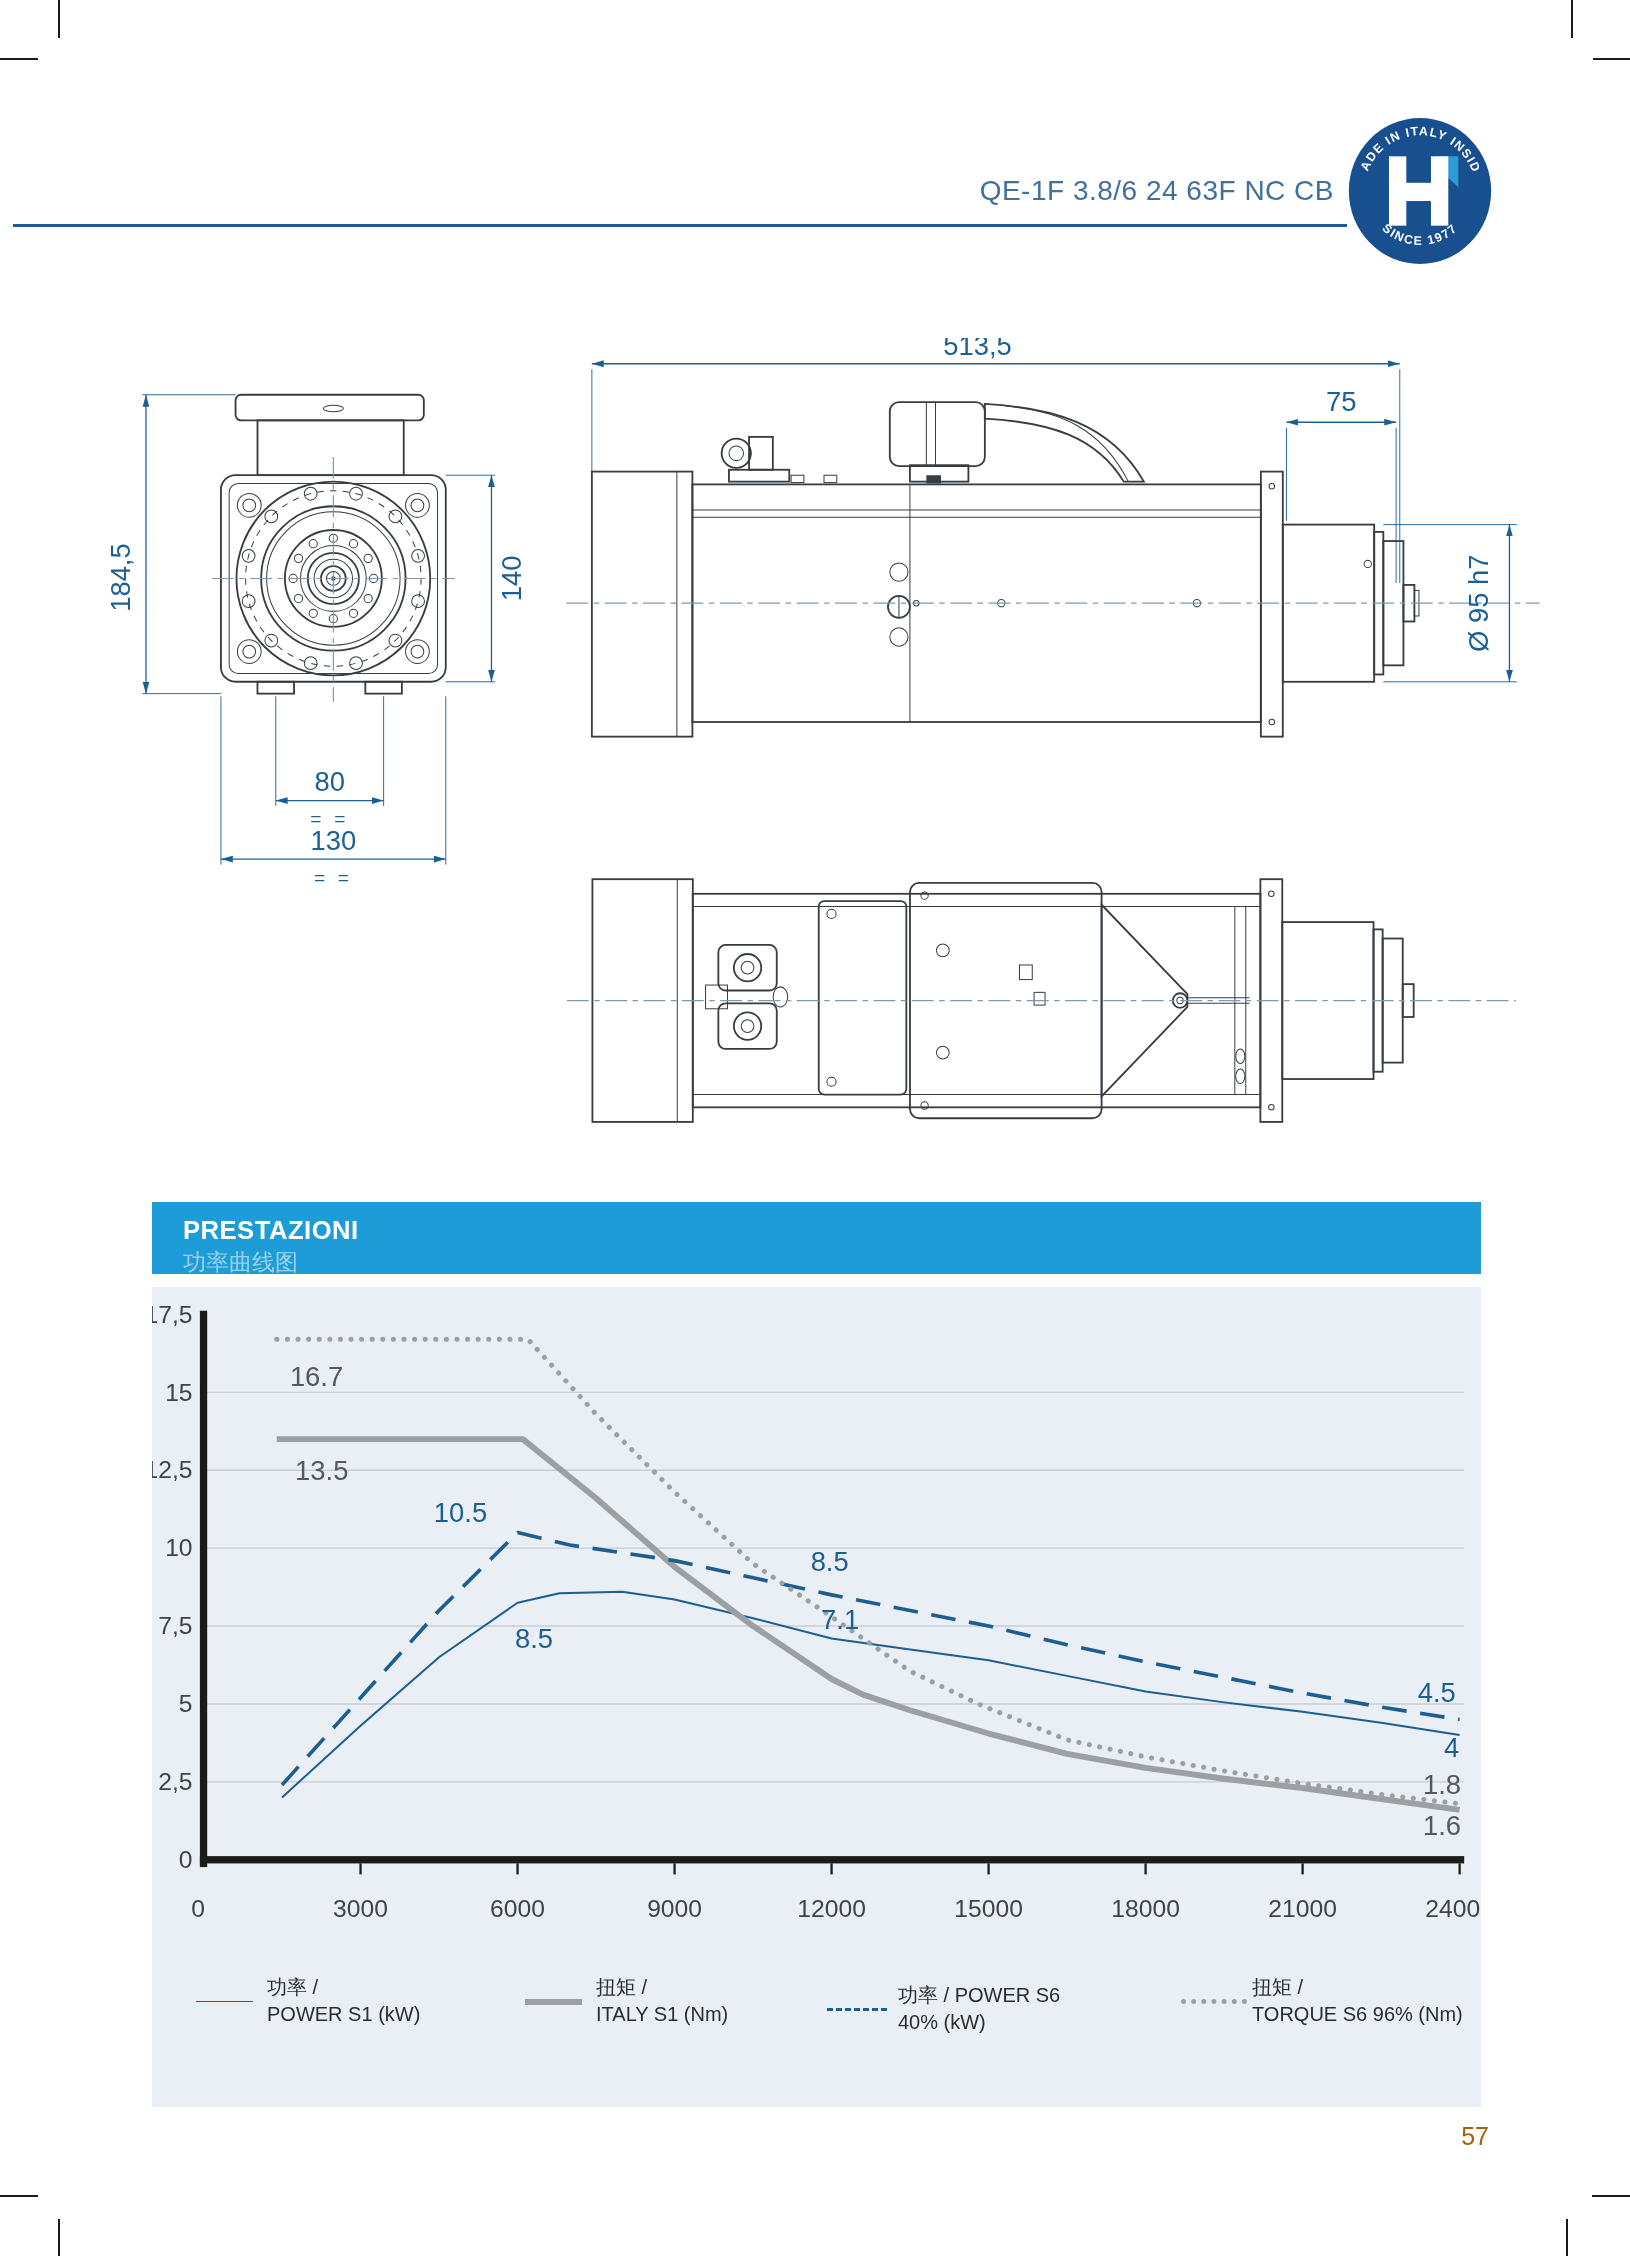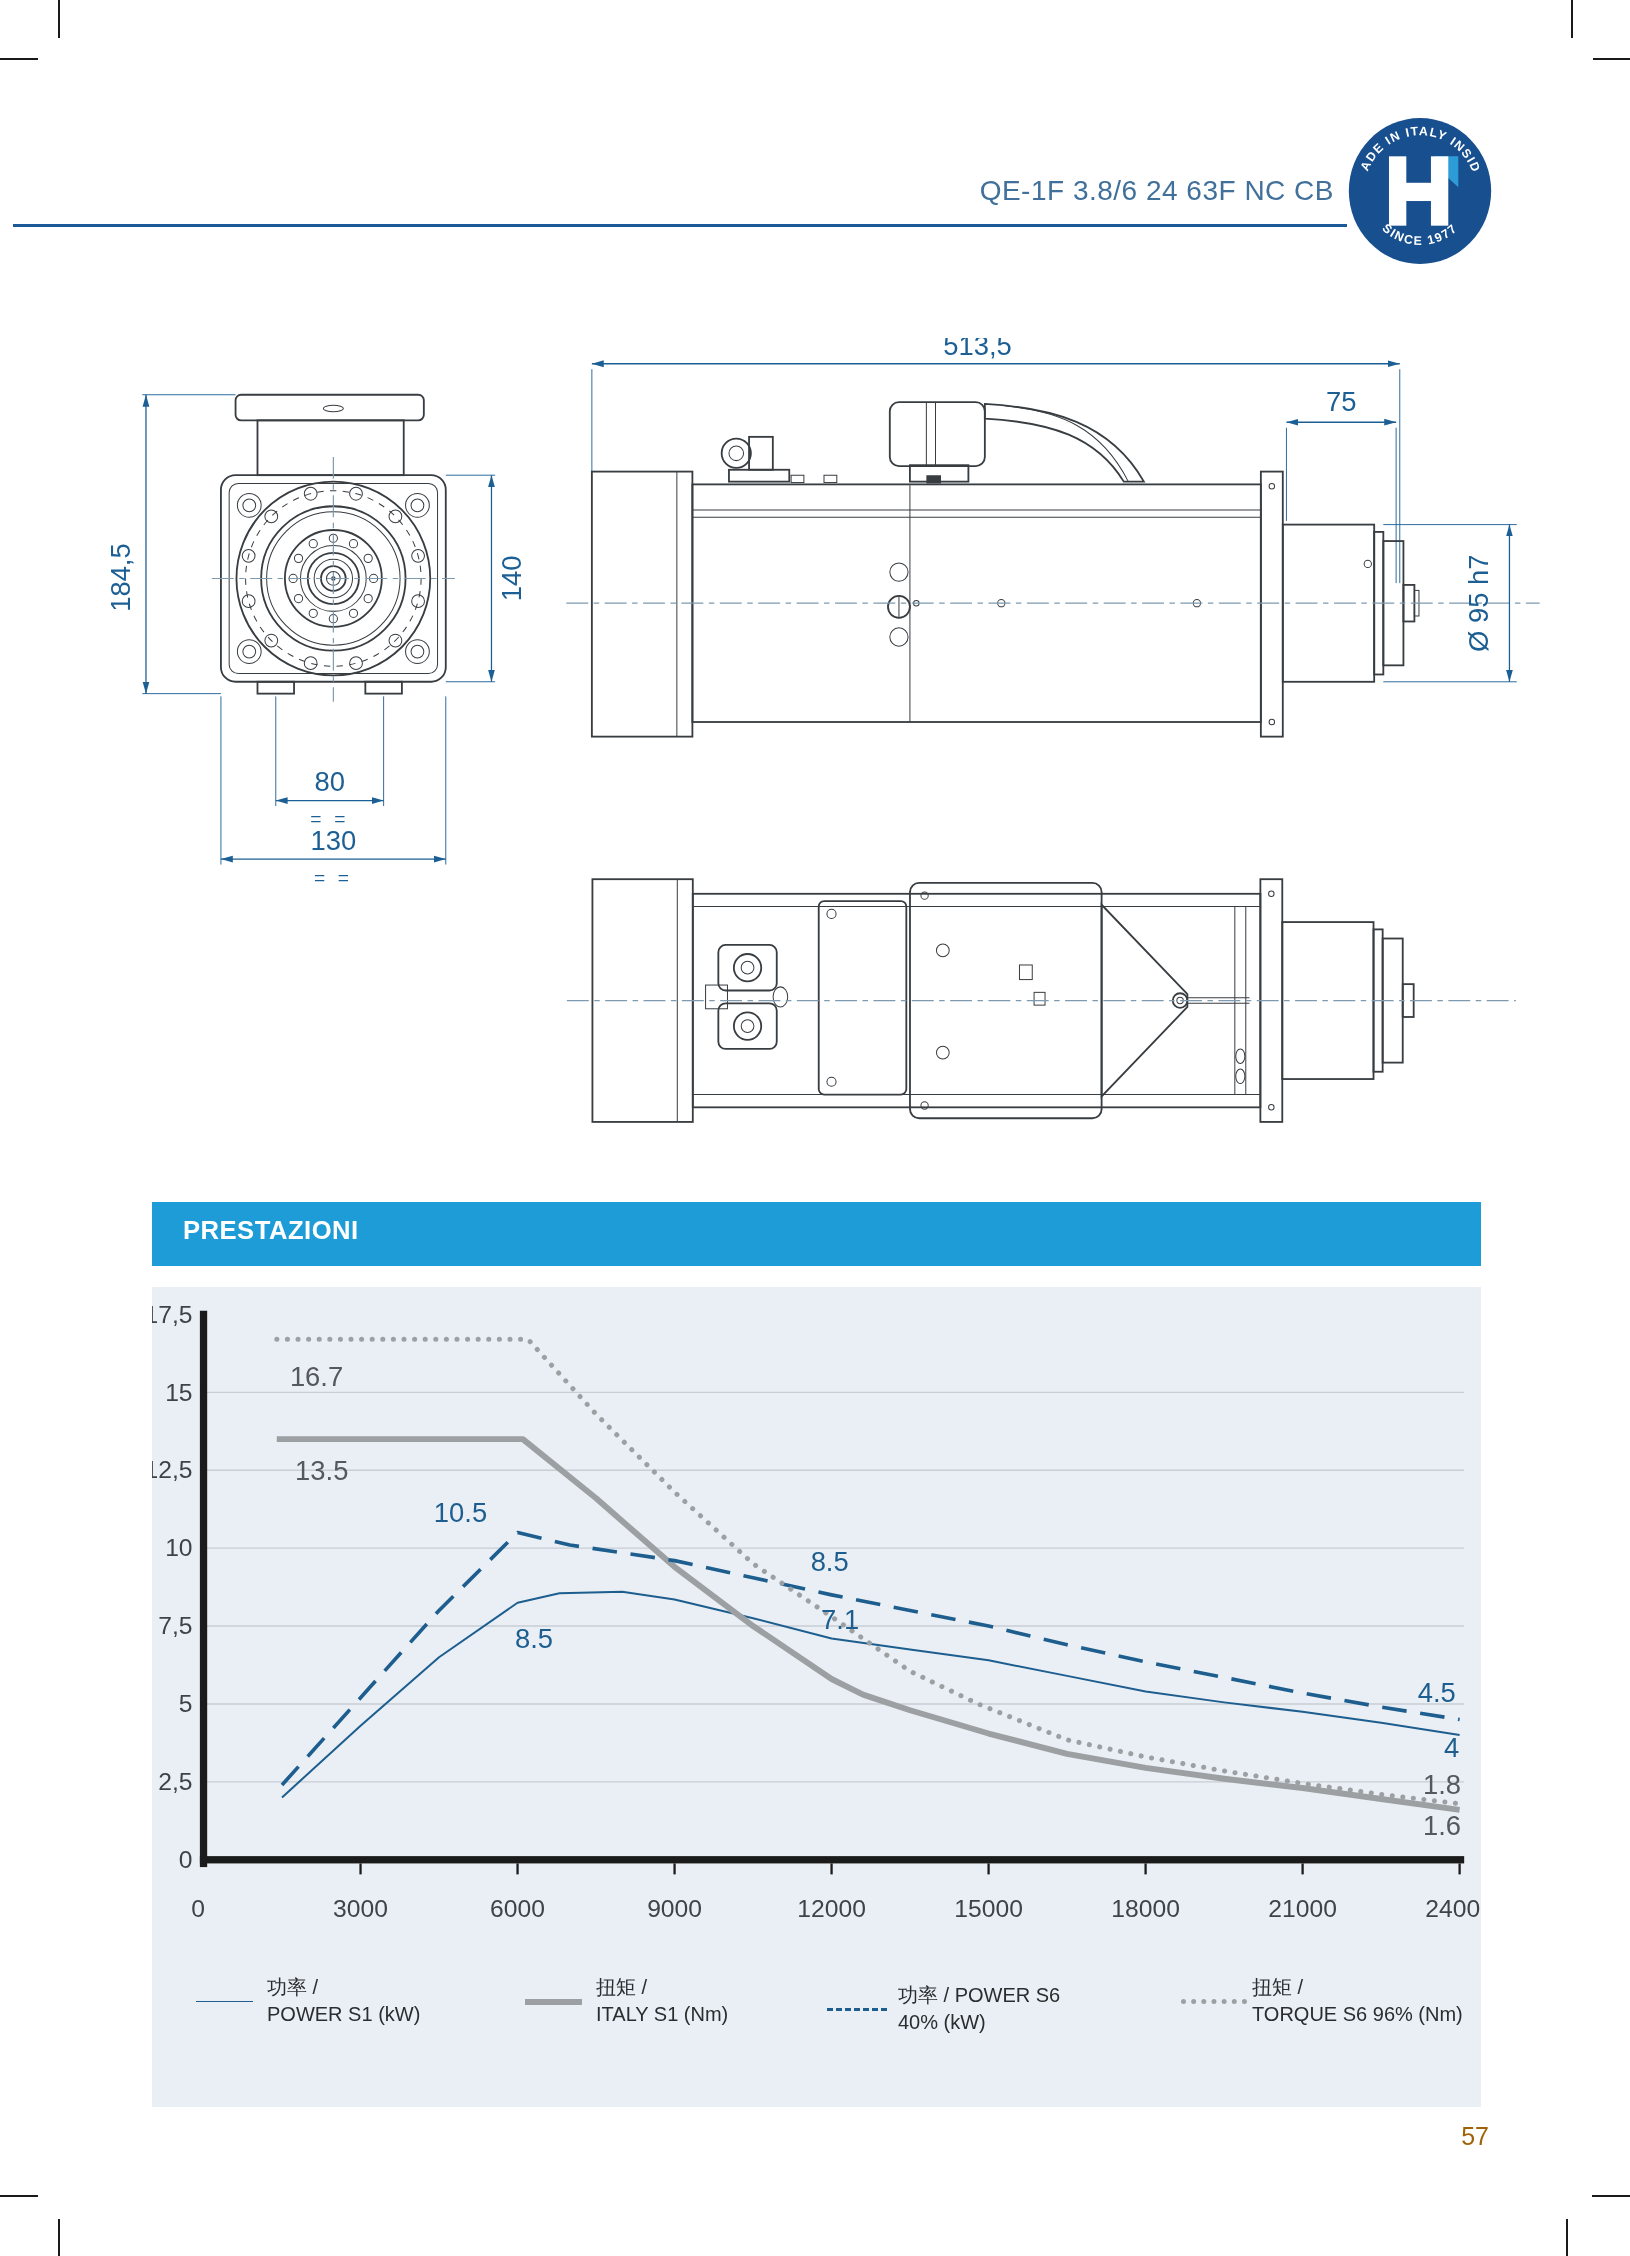--- a/index.html
+++ b/index.html
@@ -12,21 +12,21 @@
   svg{display:block;}
   svg text{font-family:"Liberation Sans",sans-serif;}
   .draw{stroke:#383d42;fill:none;stroke-width:2;}
   .draw-thin{stroke:#383d42;fill:none;stroke-width:1.1;}
   .draw-fill{fill:#383d42;stroke:none;}
   .dim{stroke:#1c5f94;fill:none;stroke-width:1.4;}
   .ext{stroke:#1c5f94;fill:none;stroke-width:1;}
   .dimtext{fill:#1c5f94;font-size:30px;}
   .dimsym{fill:#1c5f94;font-size:21px;letter-spacing:4px;}
   .centerline{stroke:#7d9ab0;fill:none;stroke-width:1.3;stroke-dasharray:24 6 6 6;}
-  #chart-panel-header{left:152px;top:1202px;width:1329px;height:64px;background:#1e9cd7;color:#fff;box-sizing:border-box;padding:13.7px 0 0 31px;}
+  #chart-panel-header{left:152px;top:1202px;width:1329px;height:72px;background:#1e9cd7;color:#fff;box-sizing:border-box;padding:13.7px 0 0 31px;}
   #chart-panel-header .t1{font-size:25.6px;font-weight:bold;letter-spacing:0.5px;}
   #chart-panel-header .t2{font-size:23px;color:rgba(255,255,255,.55);margin-top:2.7px;}
   #chart-panel-body{left:152px;top:1287px;width:1329px;height:820px;background:#e9eff5;}
   #chart-svg{left:152px;top:1287px;}
   .legend-item{position:absolute;top:1974px;height:66px;}
   .legend-sample{position:absolute;left:0;top:27.4px;}
   .ls-thin{width:57px;border-top:1.8px solid #1d5e8f;}
   .ls-thick{width:57px;height:6.4px;background:#9ca0a3;top:25px;}
   .ls-dashed{width:60px;border-top:3.7px dashed #1d5e8f;top:25.6px;}
   .ls-dotted{width:66px;border-top:5.5px dotted #9ca0a3;top:25px;}
@@ -266,20 +266,21 @@
     <line class="draw-thin" x1="752" y1="62" x2="752" y2="268"></line>
     <line class="draw-thin" x1="764" y1="62" x2="764" y2="268"></line>
     <ellipse class="draw-thin" cx="758" cy="226" rx="5" ry="8"></ellipse>
     <ellipse class="draw-thin" cx="758" cy="248" rx="5" ry="8"></ellipse>
   </g>
   <line class="centerline" x1="20" y1="165" x2="1060" y2="165"></line>
 </svg>
 
 <div id="chart-panel-header" class="abs">
   <div class="t1">PRESTAZIONI</div>
+  <div class="t2">功率曲线图</div>
 </div>
 <div id="chart-panel-body" class="abs"></div>
 <svg id="chart-svg" class="abs" width="1329" height="676" viewBox="0 0 1454 740">
     <line x1="56" y1="541.7142857142858" x2="1436" y2="541.7142857142858" stroke="#c9ced4" stroke-width="1.5"></line>
     <line x1="56" y1="456.42857142857144" x2="1436" y2="456.42857142857144" stroke="#c9ced4" stroke-width="1.5"></line>
     <line x1="56" y1="371.1428571428571" x2="1436" y2="371.1428571428571" stroke="#c9ced4" stroke-width="1.5"></line>
     <line x1="56" y1="285.8571428571429" x2="1436" y2="285.8571428571429" stroke="#c9ced4" stroke-width="1.5"></line>
     <line x1="56" y1="200.57142857142856" x2="1436" y2="200.57142857142856" stroke="#c9ced4" stroke-width="1.5"></line>
     <line x1="56" y1="115.28571428571428" x2="1436" y2="115.28571428571428" stroke="#c9ced4" stroke-width="1.5"></line>
     <rect x="52" y="26" width="8" height="609" fill="#1b1b1b"></rect>

